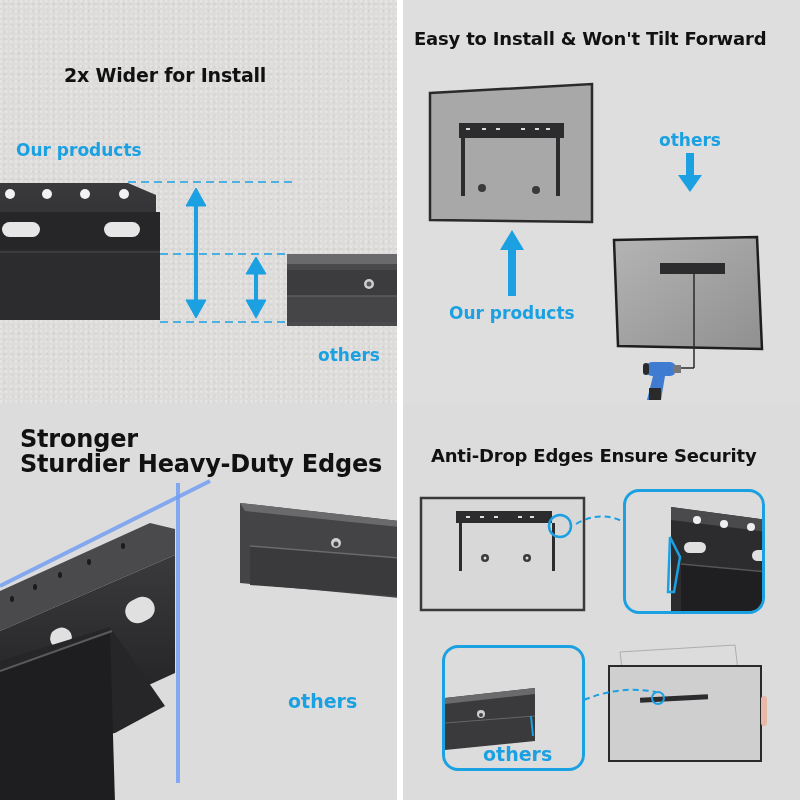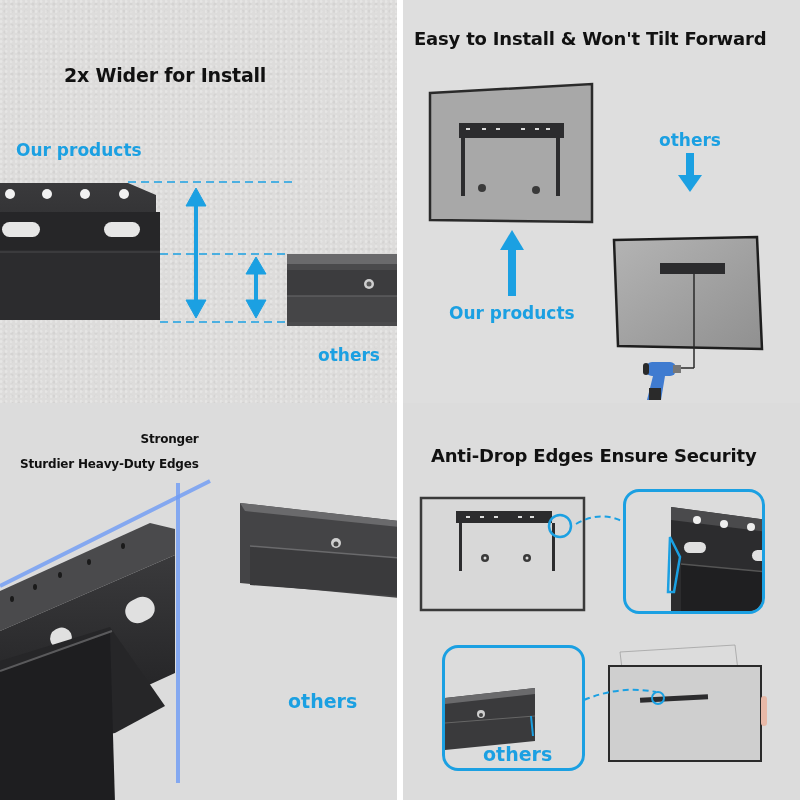--- a/index.html
+++ b/index.html
@@ -128,21 +128,21 @@
   <svg width="400" height="400" style="left:0;top:0">
     <rect x="243" y="362" width="30" height="14" rx="6" fill="#3f7bd0"></rect>
     <rect x="270" y="365" width="8" height="8" fill="#777"></rect>
     <rect x="240" y="363" width="6" height="12" rx="3" fill="#2a2a2a"></rect>
     <polygon points="250,376 262,376 258,400 244,400" fill="#3f7bd0"></polygon>
     <rect x="246" y="388" width="12" height="12" fill="#2a2a2a"></rect>
   </svg>
 </section>
 
 <section class="quad q3">
-  <div class="title" style="left:20px; top:24px; line-height:25px; font-size:12px;text-align:right;">
+  <div class="title" style="left:20px; top:24px; line-height:25px; font-size:24px;">
     <div>Stronger</div>
     <div>Sturdier Heavy-Duty Edges</div>
   </div>
 
   <svg width="400" height="400" style="left:0;top:0">
     <defs>
       <linearGradient id="glow" x1="0" y1="0" x2="1" y2="0">
         <stop offset="0" stop-color="#5b8ff0" stop-opacity="0.2"></stop>
         <stop offset="0.5" stop-color="#5b8ff0" stop-opacity="0.9"></stop>
         <stop offset="1" stop-color="#5b8ff0" stop-opacity="0.2"></stop>

